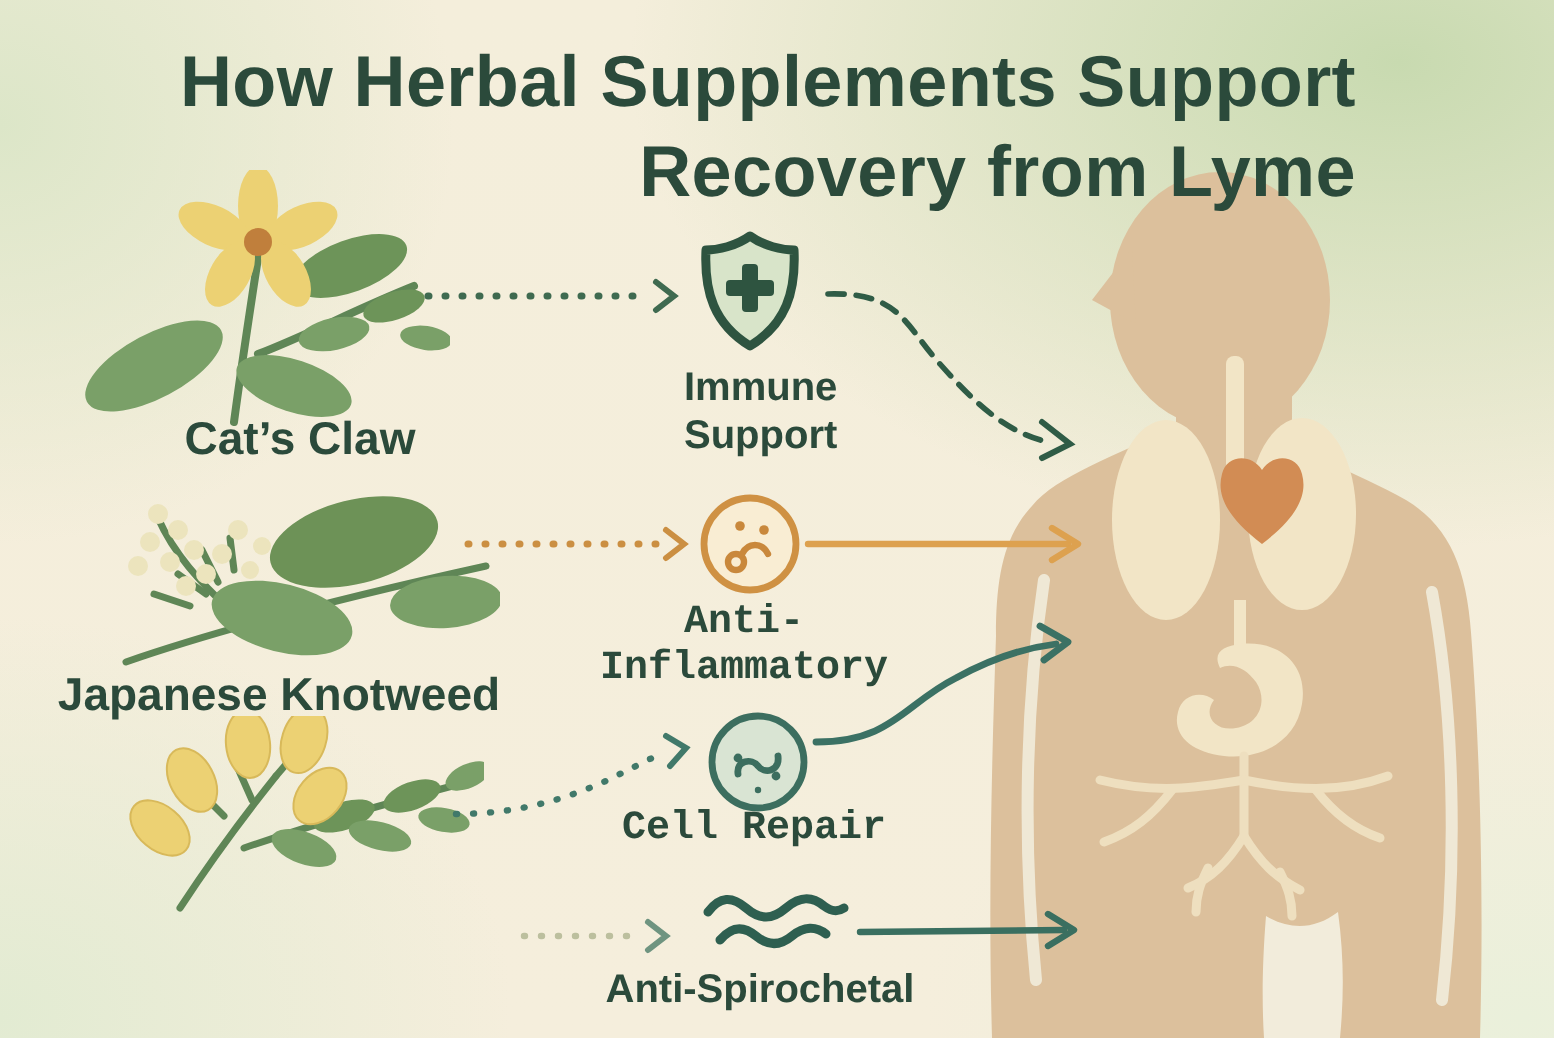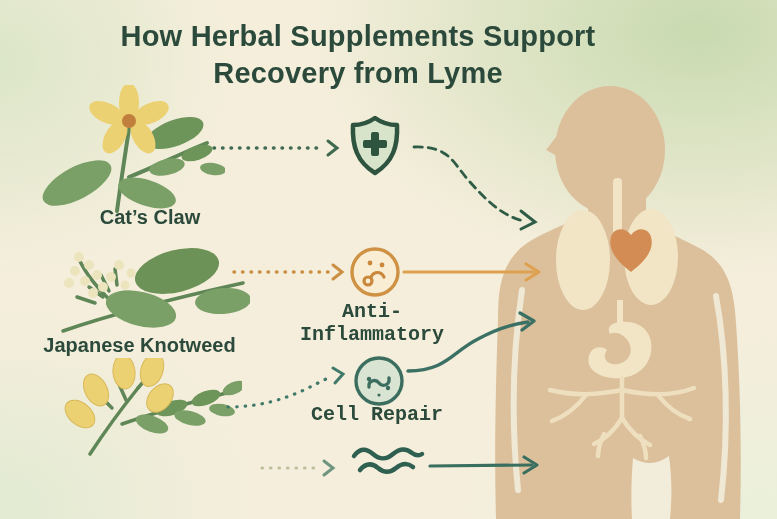--- a/index.html
+++ b/index.html
@@ -8,24 +8,24 @@
     font-family:"Liberation Sans",sans-serif;
     background:
       radial-gradient(90% 85% at 90% 6%, #c8dab0 0%, rgba(200,218,176,0) 55%),
       radial-gradient(65% 90% at 0% 12%, #dce6c8 0%, rgba(220,230,200,0) 45%),
       radial-gradient(60% 70% at 0% 98%, #e2ebd2 0%, rgba(226,235,210,0) 55%),
       radial-gradient(70% 60% at 98% 98%, #eaf0db 0%, rgba(234,240,219,0) 55%),
       linear-gradient(180deg,#f4eedb 0%,#f5eedc 100%);
   }
   .title{
     position:absolute;left:38px;top:18px;width:640px;margin:0;
-    text-align:center;font-size:29px;line-height:1.26;font-weight:700;
+    text-align:right;font-size:36px;line-height:1.26;font-weight:700;
     letter-spacing:.2px;color:#2b4a3b;white-space:pre-line;
   }
-  .herb-label{position:absolute;color:#2b4a3b;font-weight:600;font-size:20px;text-align:center;}
+  .herb-label{position:absolute;color:#2b4a3b;font-weight:600;font-size:23px;text-align:center;}
   .benefit-label{position:absolute;color:#2b4a3b;font-weight:600;font-size:20px;text-align:center;white-space:pre-line;}
   .abs{position:absolute;}
   svg{display:block;}
 </style>
 </head>
 <body>
 
 <div class="canvas">
 
   <svg class="abs" style="left:488px;top:78px;" width="289" height="441" viewBox="0 0 289 441">
@@ -186,20 +186,22 @@
       <path d="M 430 466 L 532 465" stroke-width="3.2"></path>
       <path d="M 524 457 L 537 465 L 524 473" stroke-width="3.2"></path>
     </g>
   </svg>
 
   <svg class="abs" style="left:346px;top:114px;" width="58" height="64" viewBox="0 0 58 64">
     <path d="M 29 4 C 36 9 45 11 51 11 C 52 32 47 48 29 59 C 11 48 6 32 7 11 C 13 11 22 9 29 4 Z" fill="#d8e4c9" stroke="#2e5440" stroke-width="4.5" stroke-linejoin="round"></path>
     <rect x="17" y="26" width="24" height="8" rx="2" fill="#2e5440"></rect>
     <rect x="25" y="18" width="8" height="24" rx="2" fill="#2e5440"></rect>
   </svg>
+  <div class="benefit-label" style="left:342px;top:182px;width:120px;text-align:left;line-height:1.22;">Immune
+Support</div>
 
   <svg class="abs" style="left:349px;top:246px;" width="52" height="52" viewBox="0 0 52 52">
     <circle cx="26" cy="26" r="23" fill="#f9edd3" stroke="#cf9143" stroke-width="3.4"></circle>
     <circle cx="21" cy="17" r="2.4" fill="#c9883c"></circle>
     <circle cx="33" cy="19" r="2.4" fill="#c9883c"></circle>
     <circle cx="19" cy="35" r="4" fill="none" stroke="#c9883c" stroke-width="3.2"></circle>
     <path d="M 22 31 C 25 25 32 25 35 31" fill="none" stroke="#c9883c" stroke-width="3.2" stroke-linecap="round"></path>
   </svg>
   <div class="benefit-label" style="left:272px;top:300px;width:200px;font-family:Liberation Mono, monospace;">Anti-Inflammatory</div>
 
@@ -211,14 +213,15 @@
     <circle cx="26" cy="40" r="1.6" fill="#3c6e5f"></circle>
   </svg>
   <div class="benefit-label" style="left:292px;top:403px;width:170px;font-family:Liberation Mono, monospace;">Cell Repair</div>
 
   <svg class="abs" style="left:348px;top:442px;" width="78" height="38" viewBox="0 0 78 38">
     <g stroke="#2e5f50" stroke-width="4.5" fill="none" stroke-linecap="round">
       <path d="M 6 14 C 12 6 18 6 25 12 C 32 18 38 18 45 12 C 52 6 58 6 64 11 C 68 14 71 14 74 12"></path>
       <path d="M 12 28 C 18 21 24 21 30 26 C 36 31 42 31 48 26 C 54 21 60 21 65 25"></path>
     </g>
   </svg>
+  <div class="benefit-label" style="left:280px;top:484px;width:200px;">Anti-Spirochetal</div>
 
 </div>
 
 </body></html>

